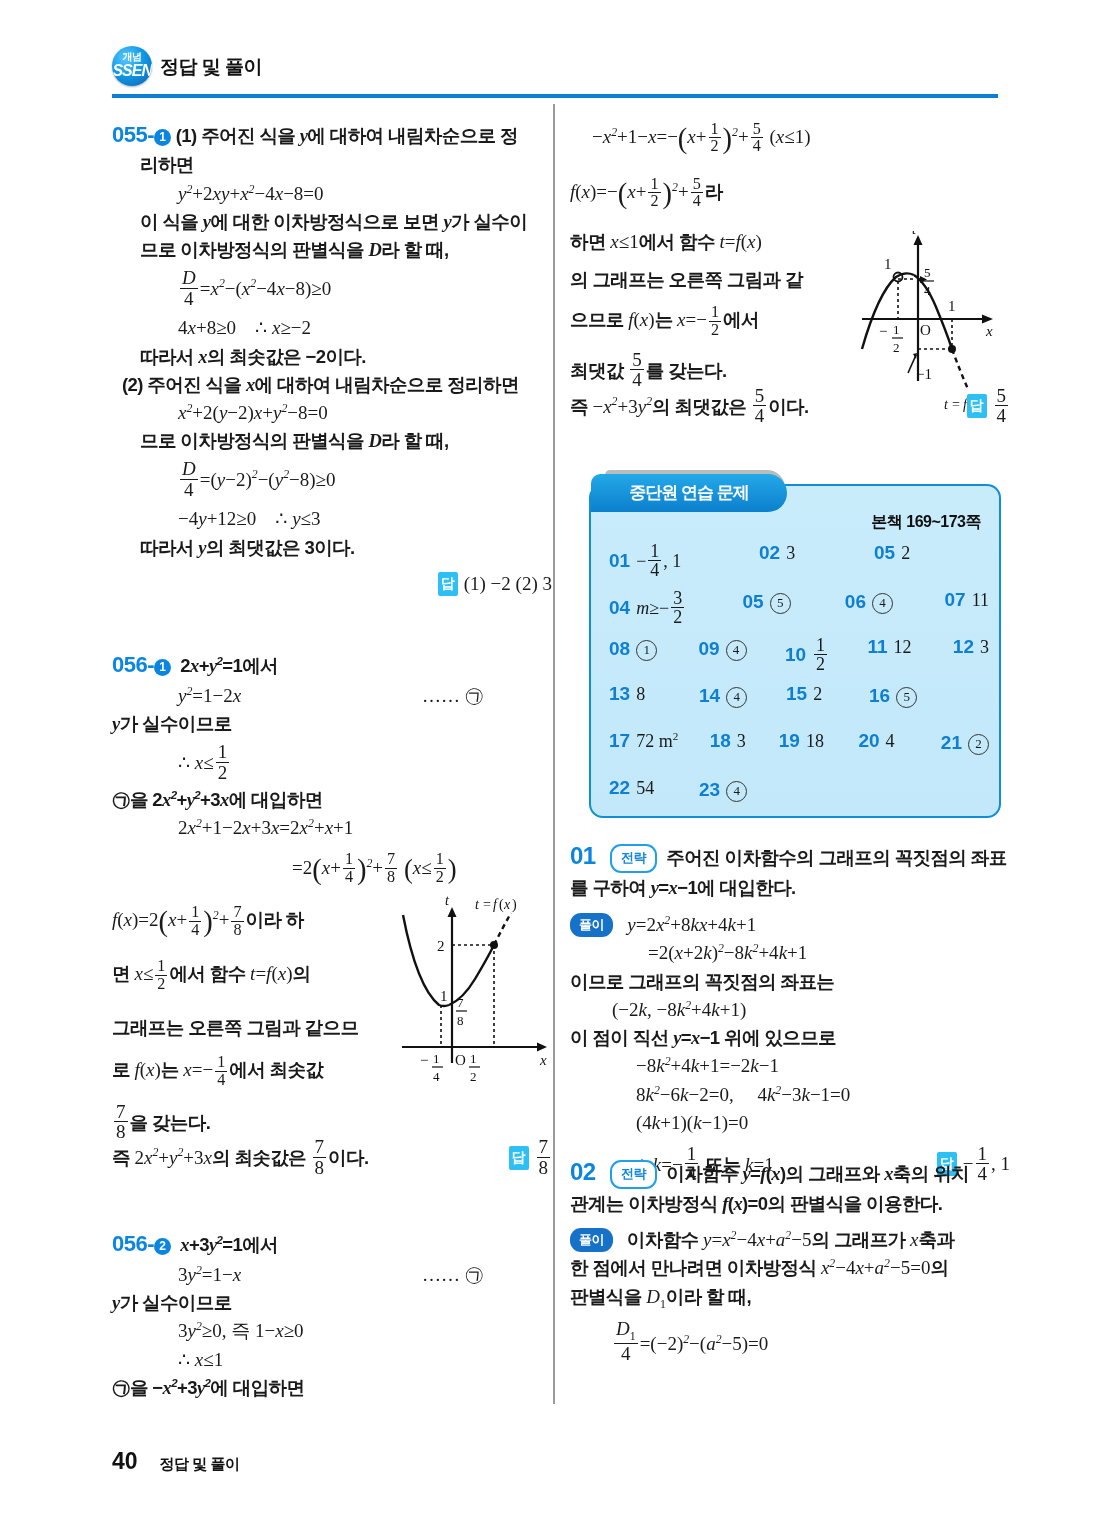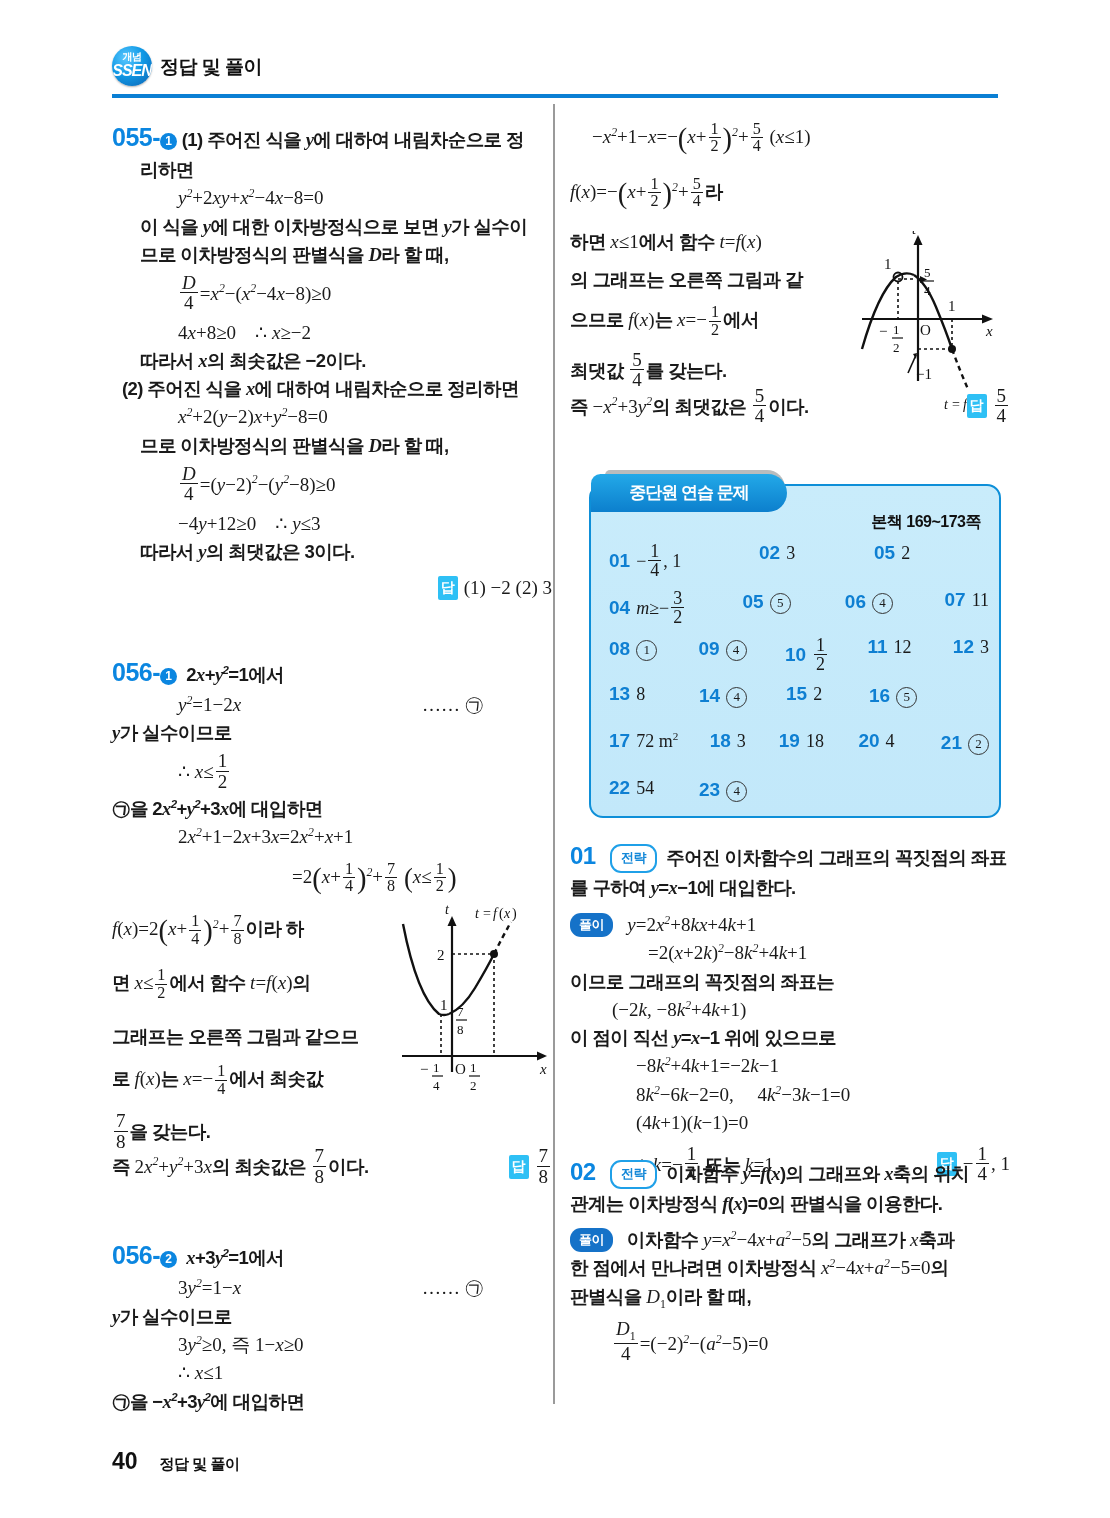--- a/index.html
+++ b/index.html
@@ -16,21 +16,21 @@
   
   .header{position:absolute;left:112px;top:46px;width:886px;height:56px;}
   .logo{
     position:absolute;left:0;top:0;width:40px;height:40px;border-radius:50%;
     background:radial-gradient(circle at 35% 30%,#5bc8ff 0%,#119ae6 45%,#0b5fb0 100%);
     box-shadow:0 1px 2px rgba(0,0,0,.3);
     overflow:hidden;
   }
   .logo .l1{position:absolute;left:0;top:4px;width:40px;text-align:center;
     font-family:"Liberation Sans",sans-serif;font-weight:bold;font-size:10px;color:#ffffff;letter-spacing:-.5px;}
-  .logo .l2{position:absolute;left:0;top:16px;width:40px;text-align:center;
+  .logo .l2{position:absolute;left:0;top:16px;width:40px;text-align:right;
     font-family:"Liberation Sans",sans-serif;font-weight:bold;font-size:16px;color:#ffffff;
     letter-spacing:-1px;font-style:italic;}
   .header .htitle{
     position:absolute;left:48px;top:8px;
     font-family:"Liberation Sans",sans-serif;font-weight:bold;font-size:19px;color:#111;
     letter-spacing:-.5px;
   }
   .header .hrule{position:absolute;left:0;top:48px;width:886px;height:4px;background:#0a7fd4;}
 
   
@@ -54,21 +54,21 @@
 
   
   .frac{display:inline-block;vertical-align:-0.52em;text-align:center;font-size:.85em;line-height:1.02;
         margin:0 2px;font-style:normal;}
   .frac .num{display:block;padding:0 2px;border-bottom:1.3px solid #1a1a1a;}
   .frac .den{display:block;padding:0 2px;}
   .frac.big{font-size:1em;}
 
   
   .pid{
-    font-family:"Liberation Sans",sans-serif;font-weight:bold;font-size:25px;color:#0b86e0;
+    font-family:"Liberation Sans",sans-serif;font-weight:bold;font-size:22px;color:#0b86e0;
     letter-spacing:-.5px;
   }
   .circnum{
     display:inline-block;width:17px;height:17px;border-radius:50%;
     background:#0b86e0;color:#fff;font-size:12px;line-height:17px;text-align:center;
     font-family:"Liberation Sans",sans-serif;font-weight:bold;vertical-align:1px;
   }
   .gcirc{
     display:inline-block;width:19px;height:19px;border-radius:50%;
     border:1.2px solid #333;font-size:13px;line-height:18px;text-align:center;

